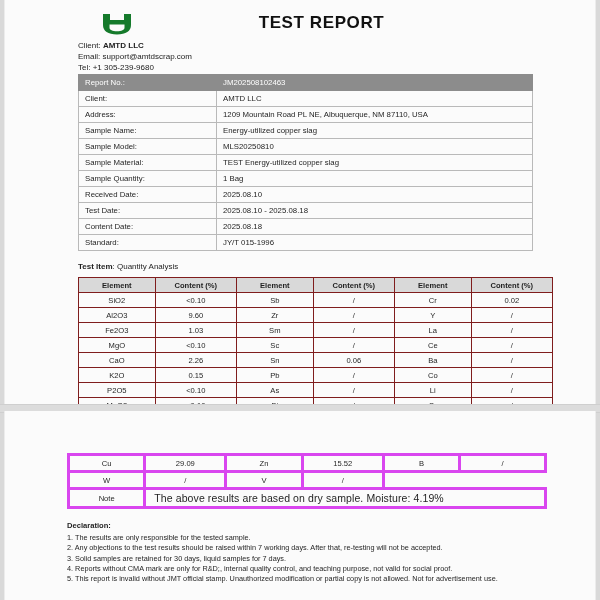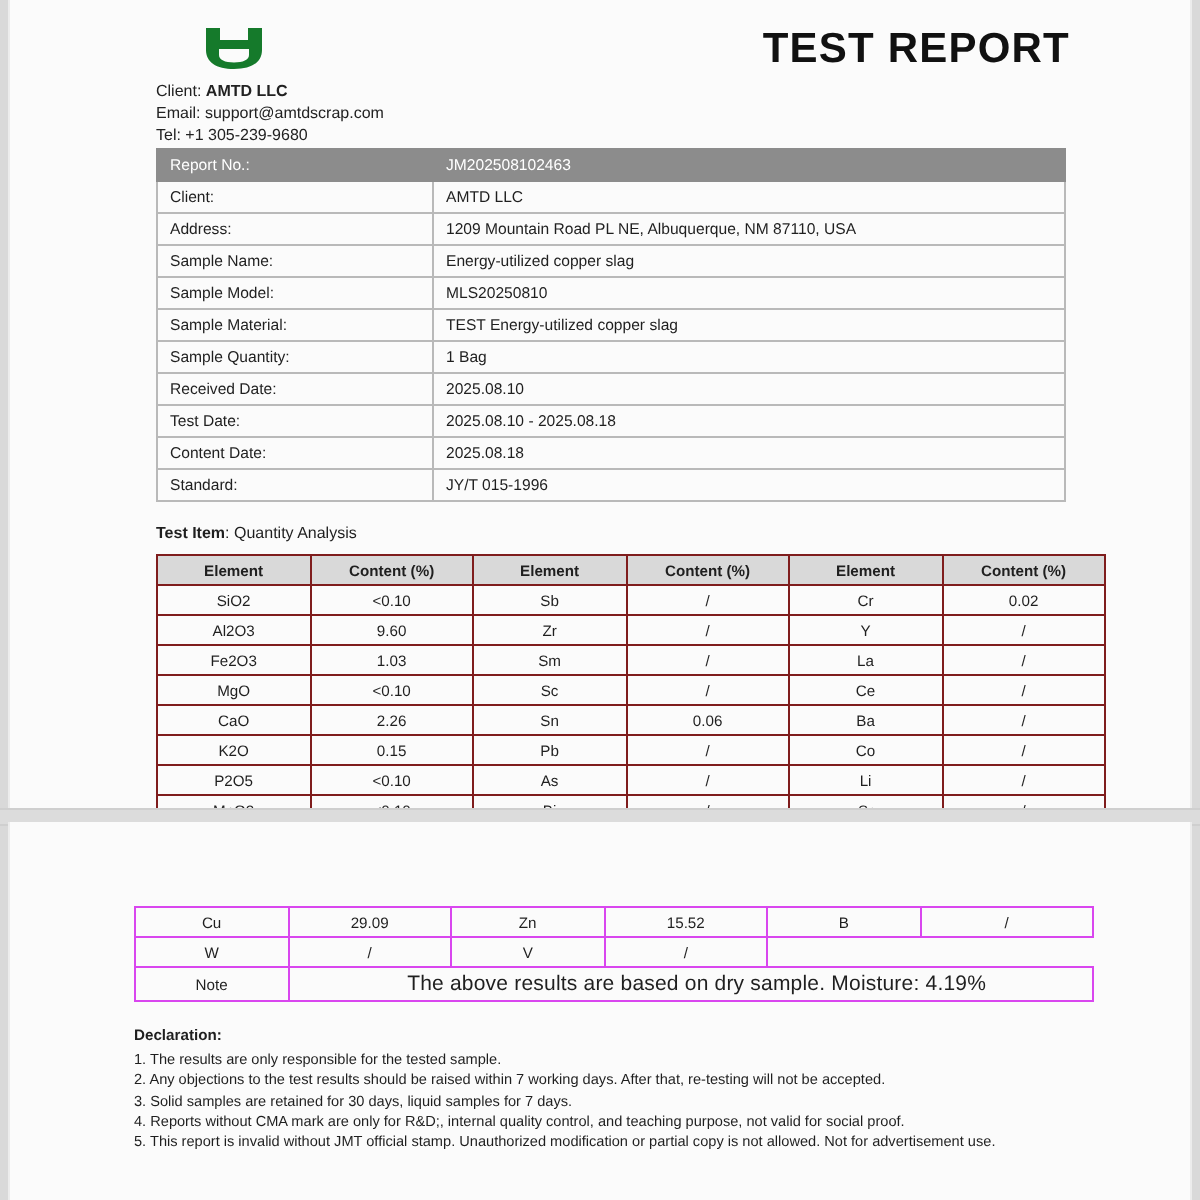--- a/index.html
+++ b/index.html
@@ -48,22 +48,22 @@
     height: 64px;
   }
   .logo-wrap {
     position: absolute;
     left: 22px;
     top: 12px;
     width: 34px;
     height: 24px;
   }
   .title {
-    text-align: right;
-    font-size: 21px;
+    text-align: center;
+    font-size: 17px;
     font-weight: bold;
     letter-spacing: 0.6px;
     padding-top: 13px;
     padding-left: 30px;
     color: #111;
   }
   .client-block {
     position: absolute;
     left: 0;
     top: 40px;
@@ -129,31 +129,31 @@
 
   
   .inner2 { padding: 0 60px 0 62px; }
   .cont-table {
     width: 480px;
     margin-top: 42px;
     font-size: 7.6px;
     table-layout: fixed;
   }
   .cont-table td {
-    border: 1px solid #d946ef;
+    border: 3px solid #d946ef;
     text-align: center;
     padding: 2px 2px;
     height: 10px;
     color: #1f1f1f;
   }
   .cont-table td.empty { border: none; }
   .cont-table td.note-label { }
   .cont-table td.note-text {
     font-size: 10.5px;
-    text-align: center;
+    text-align: left;
     padding-left: 8px;
     letter-spacing: 0.1px;
   }
 
   .declaration {
     margin-top: 12px;
     font-size: 7.3px;
     line-height: 1.42;
     color: #1f1f1f;
     width: 470px;

